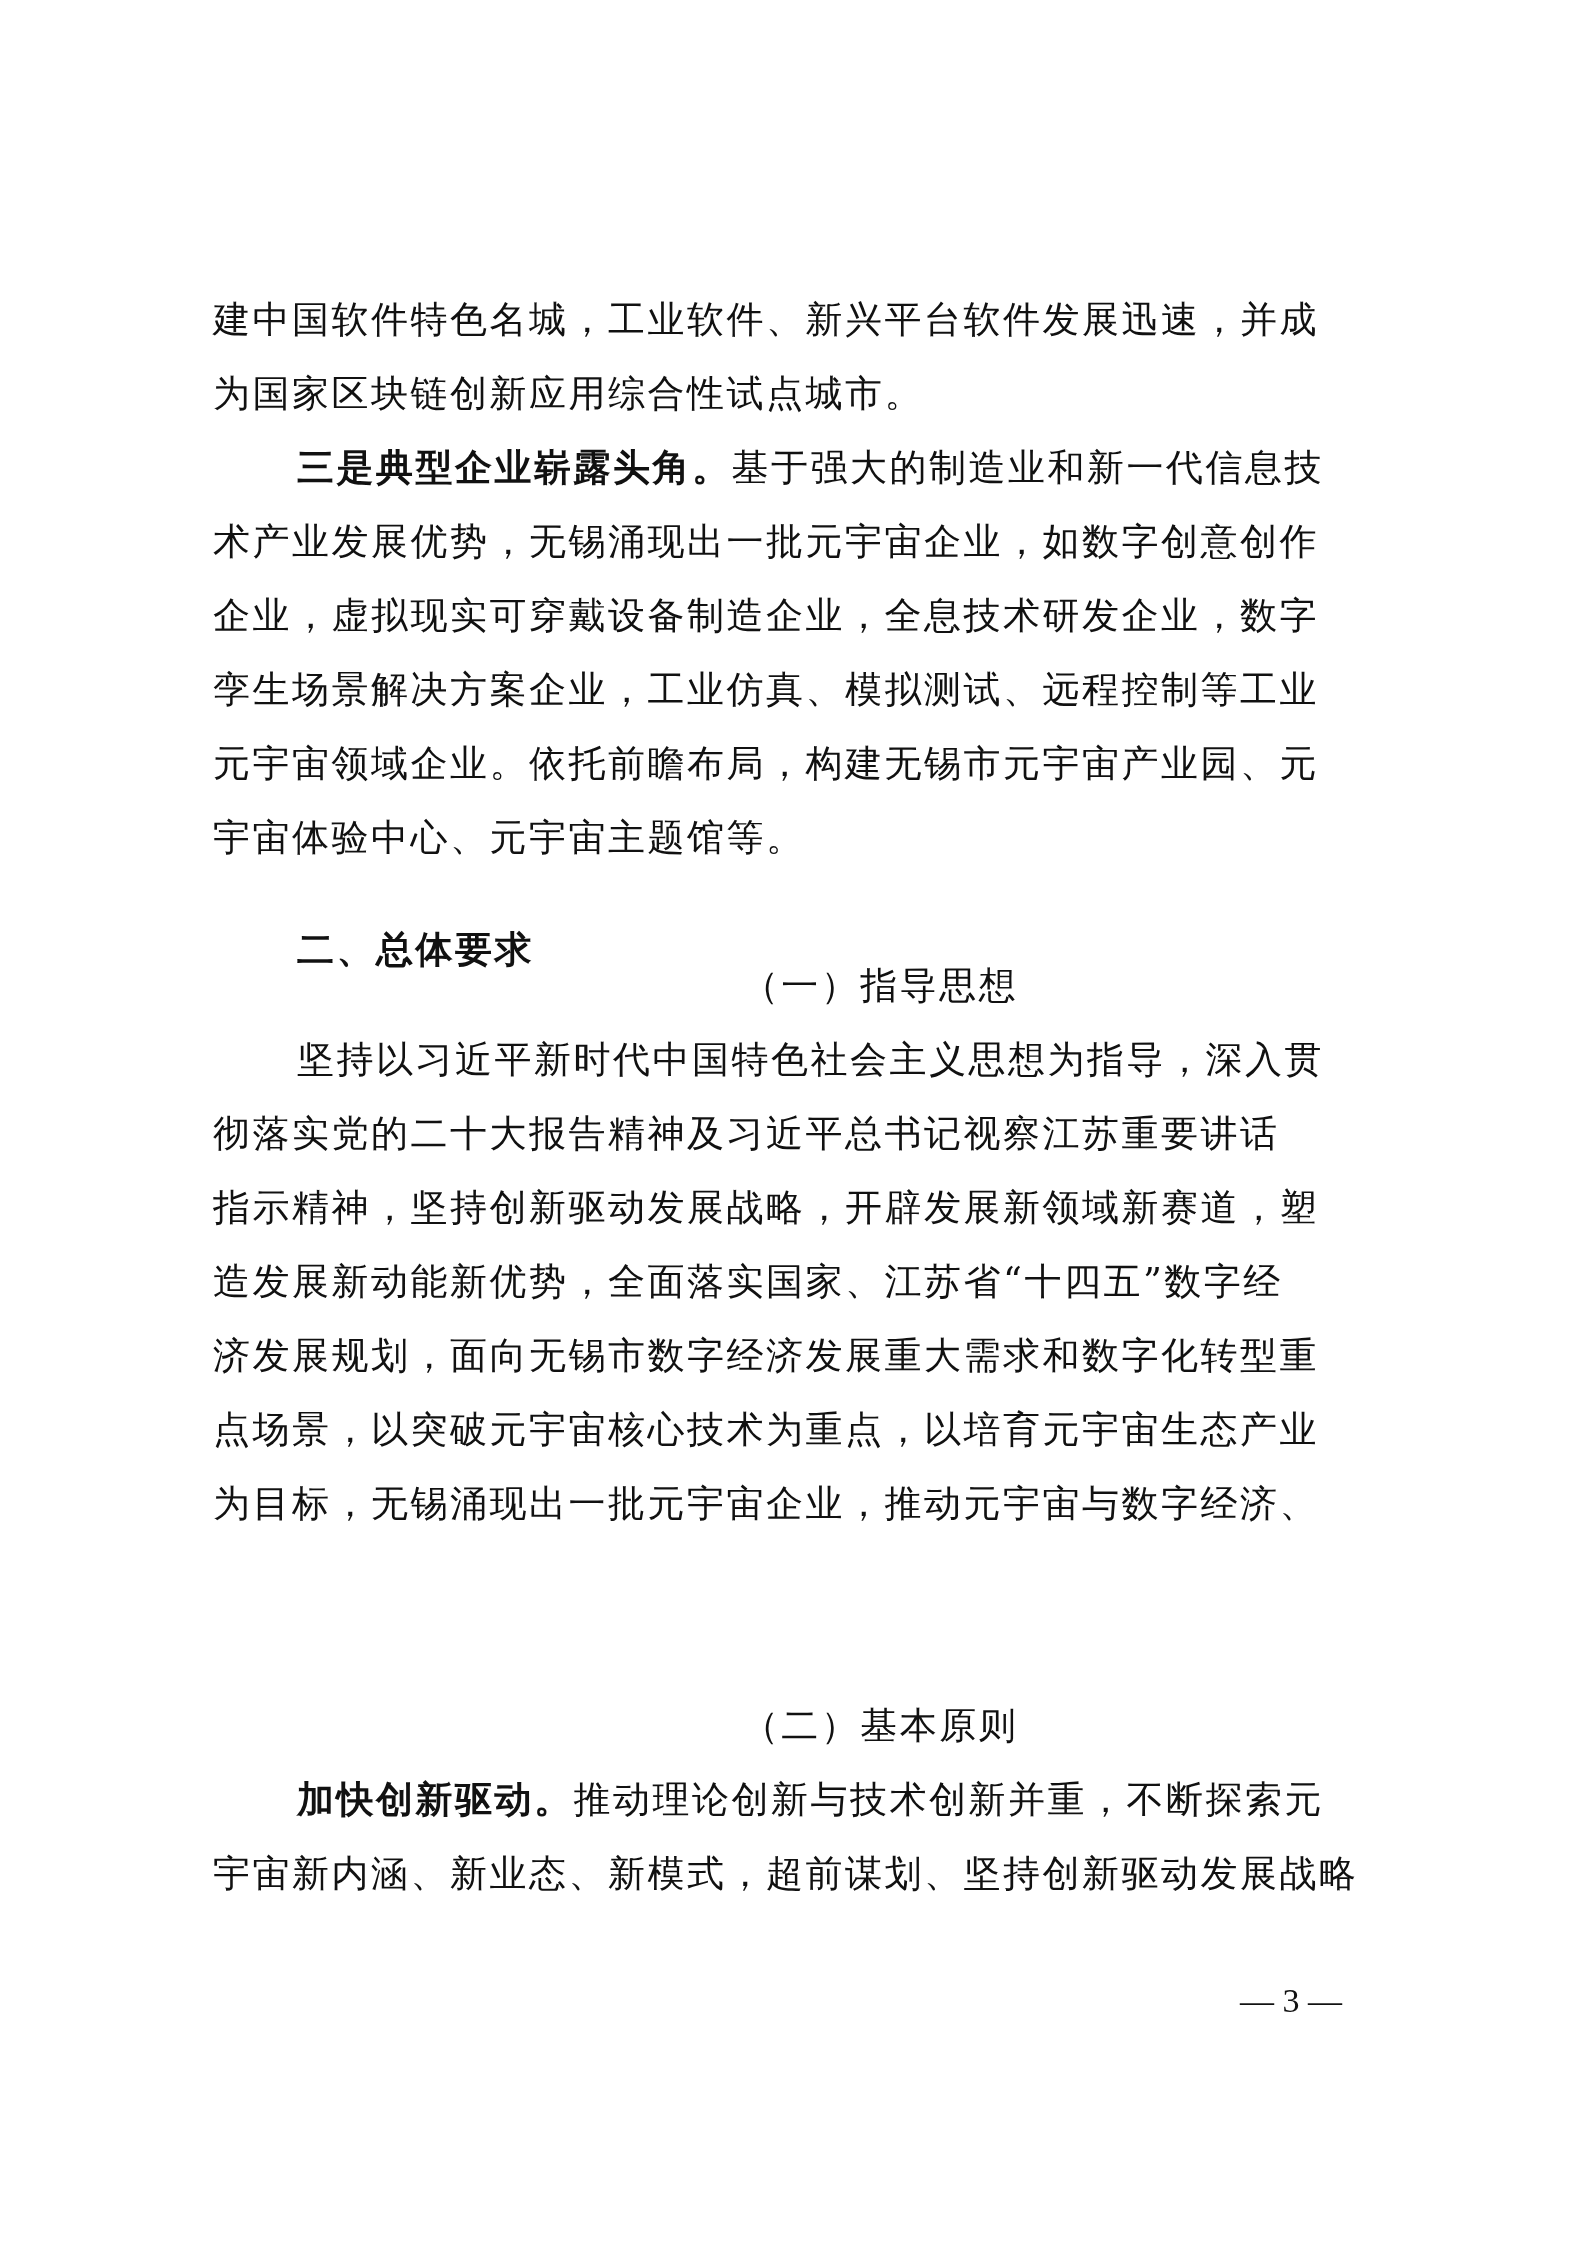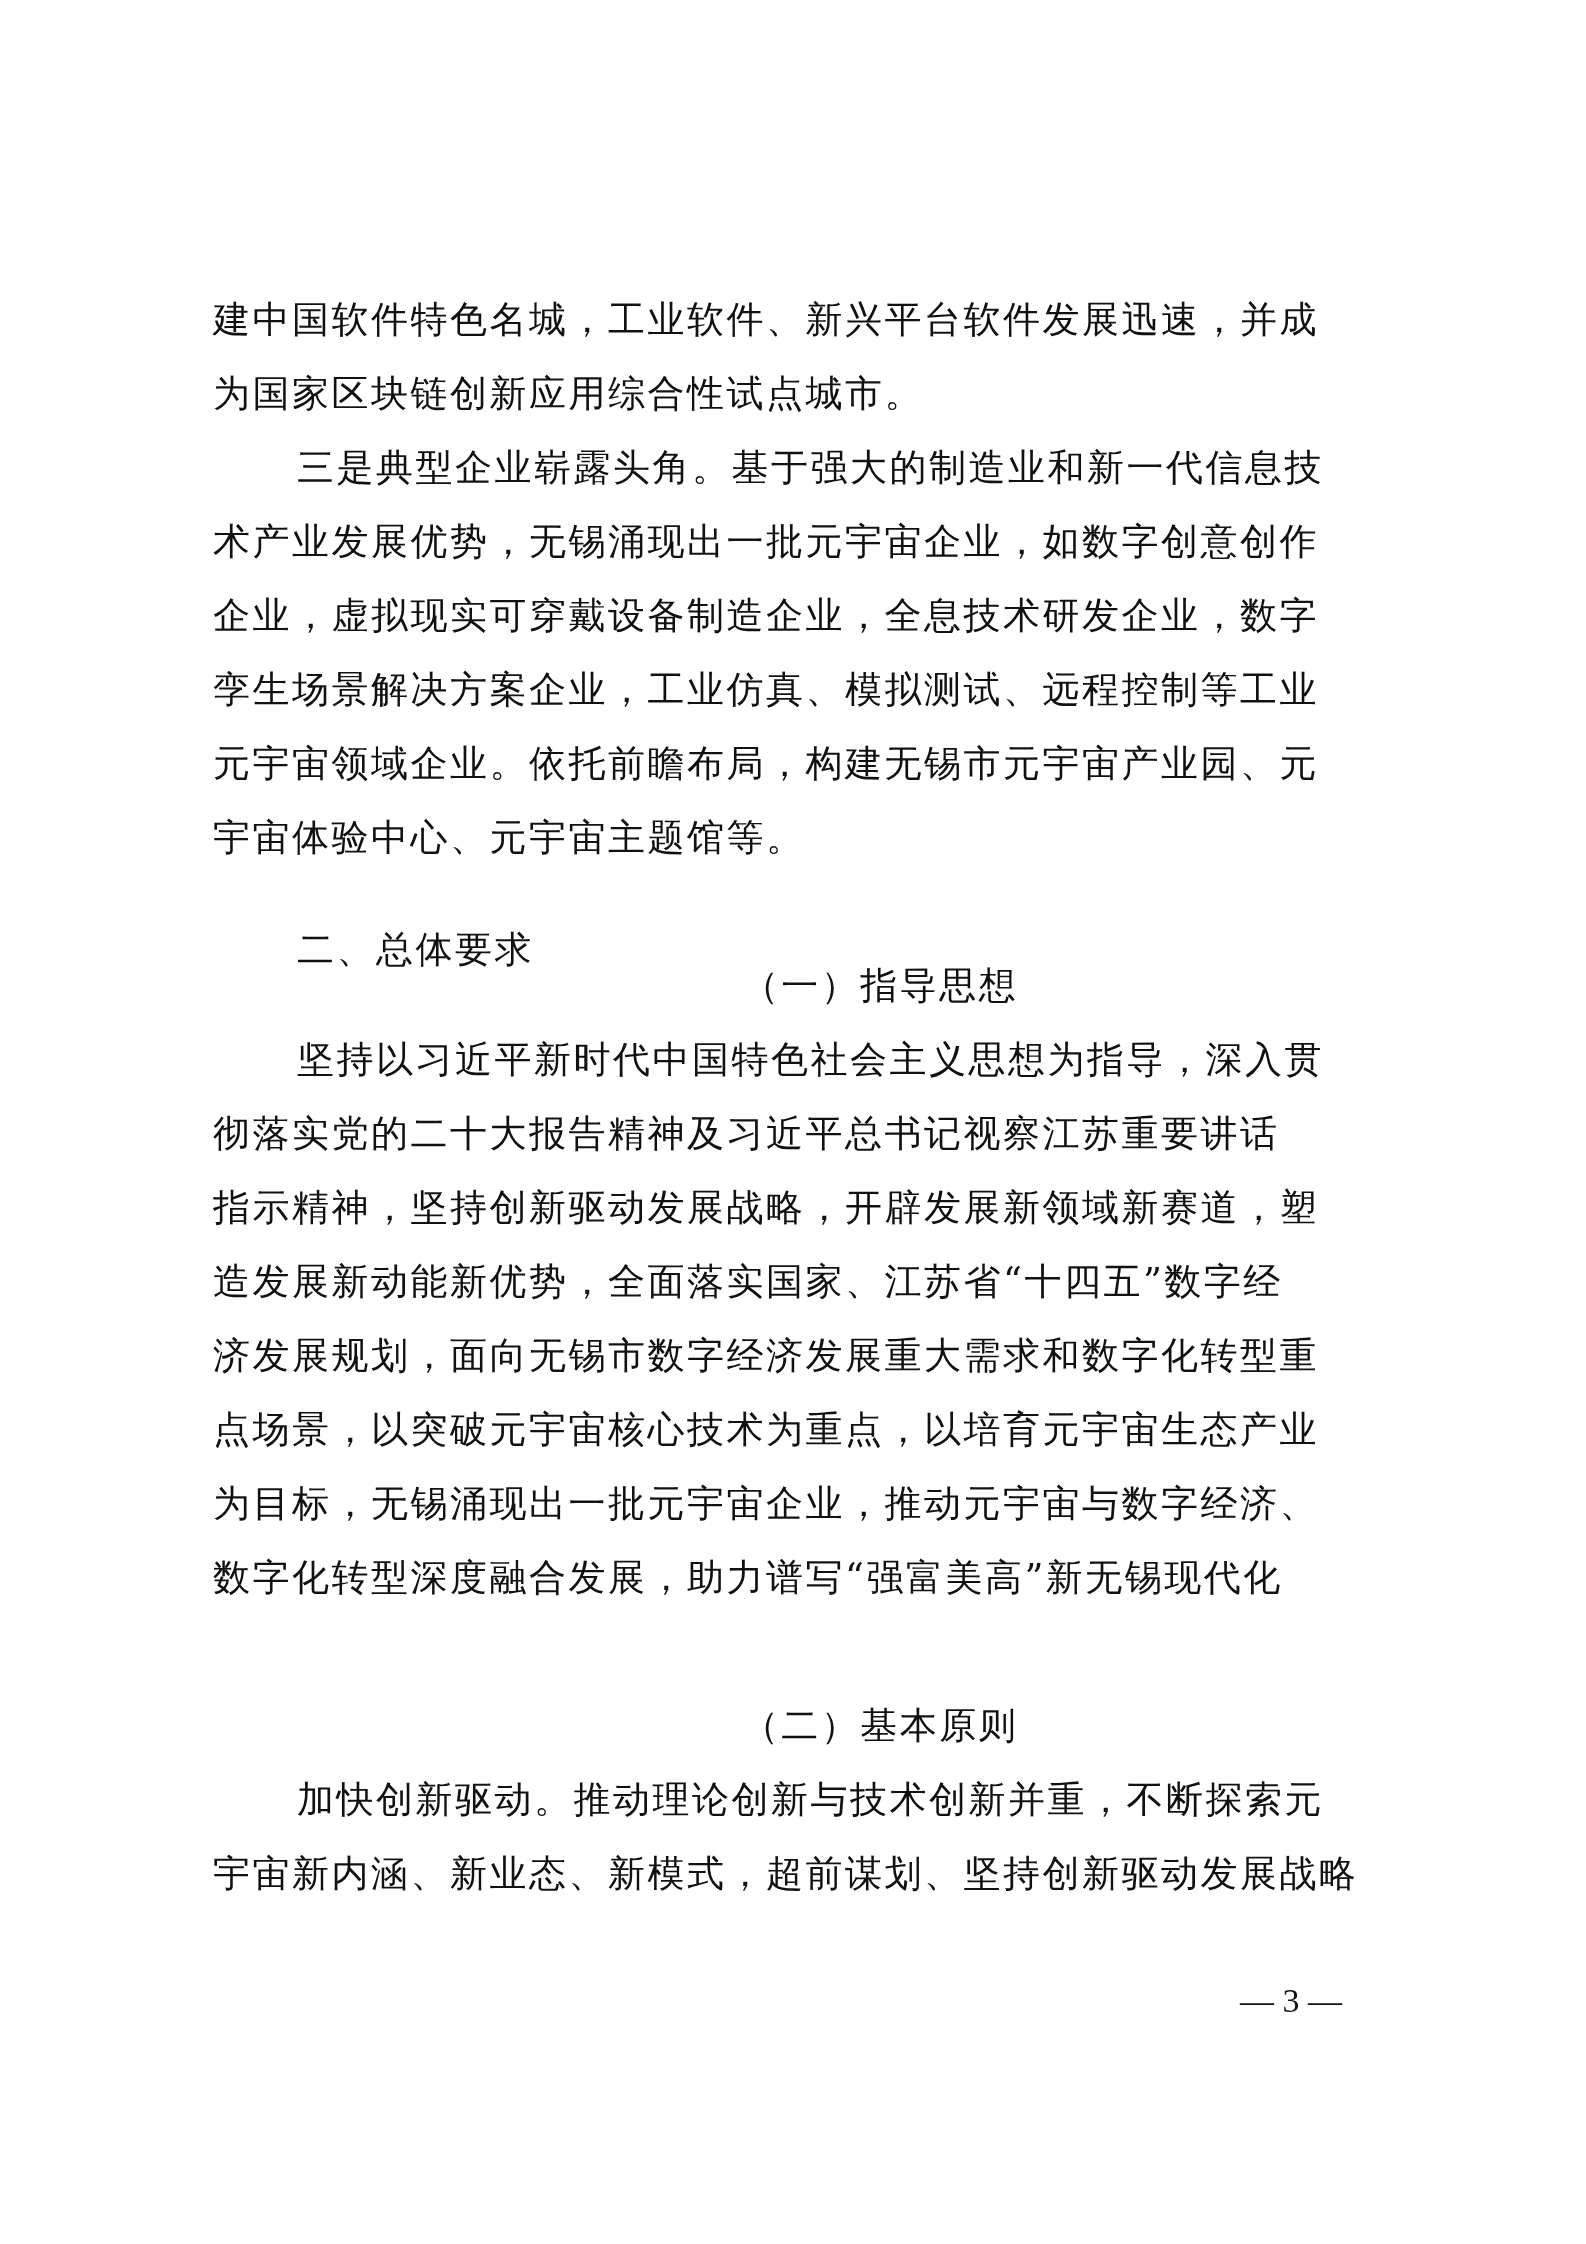--- a/index.html
+++ b/index.html
@@ -10,21 +10,21 @@
     left: 213px;
     width: 1180px;
     font-family: "DejaVu Serif", "Liberation Serif", serif;
     font-size: 37px;
     color: #111;
     white-space: nowrap;
     letter-spacing: 2.5px;
     line-height: 44px;
   }
   .indent { left: 297px; }
-  .bold { font-weight: normal; font-family: "DejaVu Sans", "Liberation Sans", sans-serif; }
+  .bold { font-weight: bold; font-family: "DejaVu Sans", "Liberation Sans", sans-serif; }
   .sub { left: 297px; text-align: center; }
   .pagenum {
     position: absolute;
     left: 1240px;
     top: 1982px;
     font-family: "Liberation Serif", "DejaVu Serif", serif;
     font-size: 34px;
     color: #111;
     white-space: nowrap;
   }
@@ -47,21 +47,20 @@
   <div class="line indent bold" style="top:928px">二、总体要求</div>
   <div class="line sub" style="top:964px; left:290px">（一）指导思想</div>
 
   <div class="line indent" style="top:1038px"><span>坚持以习近平新时代中国特色社会主义思想为指导，深入贯</span></div>
   <div class="line" style="top:1112px"><span>彻落实党的二十大报告精神及习近平总书记视察江苏重要讲话</span></div>
   <div class="line" style="top:1186px"><span>指示精神，坚持创新驱动发展战略，开辟发展新领域新赛道，塑</span></div>
   <div class="line" style="top:1260px"><span>造发展新动能新优势，全面落实国家、江苏省“十四五”数字经</span></div>
   <div class="line" style="top:1334px"><span>济发展规划，面向无锡市数字经济发展重大需求和数字化转型重</span></div>
   <div class="line" style="top:1408px"><span>点场景，以突破元宇宙核心技术为重点，以培育元宇宙生态产业</span></div>
   <div class="line" style="top:1482px"><span>为目标，无锡涌现出一批元宇宙企业，推动元宇宙与数字经济、</span></div>
-  <div class="line" style="top:1556px"><span>数字化转型深度融合发展，助力谱写“强富美高”新无锡现代化</span></div>
 
   <div class="line sub" style="top:1704px; left:290px">（二）基本原则</div>
 
   <div class="line indent" style="top:1778px"><span class="bold">加快创新驱动。</span><span>推动理论创新与技术创新并重，不断探索元</span></div>
   <div class="line" style="top:1852px"><span>宇宙新内涵、新业态、新模式，超前谋划、坚持创新驱动发展战略</span></div>
 
   <div class="pagenum">— 3 —</div>
 </div>
 
 </body></html>

